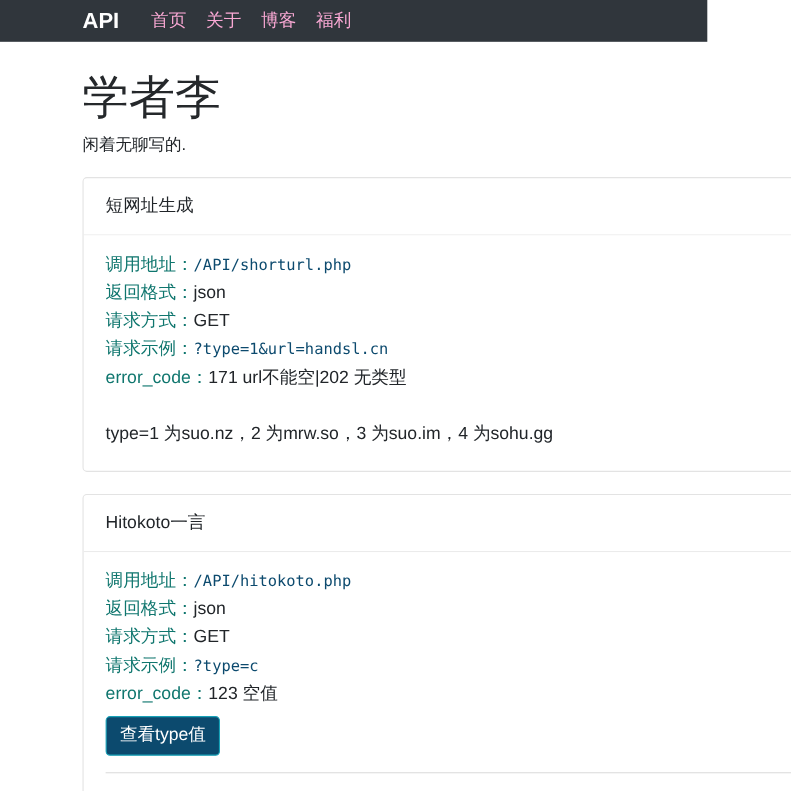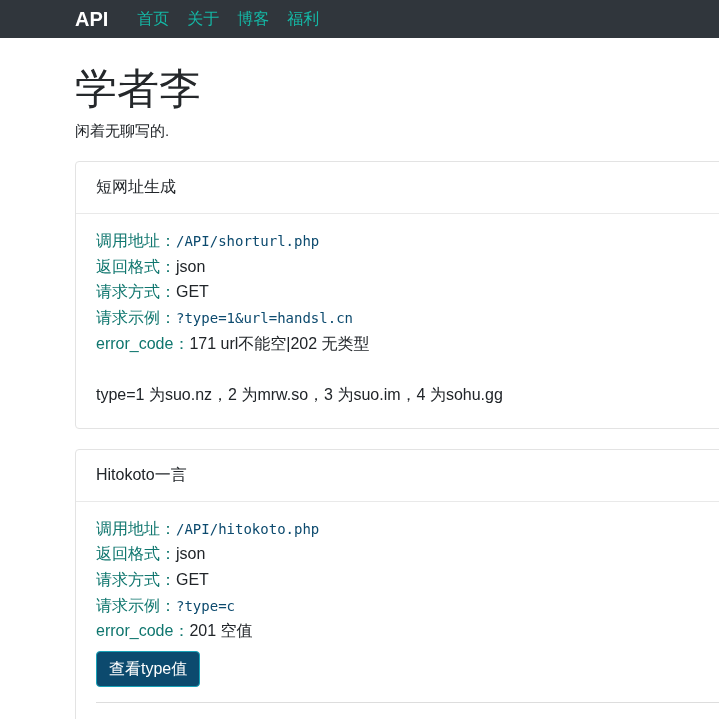--- a/index.html
+++ b/index.html
@@ -2,29 +2,29 @@
 <html><head>
 <meta charset="utf-8">
 <style>
   * { margin:0; padding:0; box-sizing:border-box; }
   html,body { width:719px; height:719px; overflow:hidden; background:#fff; }
   body { font-family:"Liberation Sans","DejaVu Sans",sans-serif; color:#212529; font-size:16px; }
 
   
   .navbar {
     height:38px; background:#30363c; display:flex; align-items:center;
-    padding-left:75px; width:719px;
+    padding-left:75px; width:643px;
   }
   .navbar-brand {
     color:#ffffff; font-size:20px; font-weight:600; text-decoration:none;
     margin-right:20px; line-height:38px;
   }
   .navbar-nav { display:flex; align-items:center; }
   .navbar-nav .nav-link {
-    color:#14b8a6; text-decoration:none; font-size:16px; padding:0 9px;
+    color:#f9a8d4; text-decoration:none; font-size:16px; padding:0 9px;
   }
 
   
   .main { margin-left:75px; width:1150px; }
   .page-title { font-size:42px; font-weight:500; color:#25282b; margin-top:28px; line-height:1.1; }
   .page-subtitle { font-size:15px; color:#212529; margin-top:10px; }
 
   
   .card {
     border:1px solid #e3e3e3; border-radius:4px; margin-top:20px; background:#fff;
@@ -83,20 +83,20 @@
   </div>
 
   <div class="card card-tall">
     <div class="card-header">Hitokoto一言</div>
     <div class="card-body">
       <div>
           <div class="api-row"><span class="lbl">调用地址：</span><code class="code-val">/API/hitokoto.php</code></div>
           <div class="api-row"><span class="lbl">返回格式：</span><span>json</span></div>
           <div class="api-row"><span class="lbl">请求方式：</span><span>GET</span></div>
           <div class="api-row"><span class="lbl">请求示例：</span><code class="code-val">?type=c</code></div>
-          <div class="api-row"><span class="lbl">error_code：</span><span>201 空值</span></div>
+          <div class="api-row"><span class="lbl">error_code：</span><span>123 空值</span></div>
         </div>
       <button class="btn-info">查看type值</button>
       <hr class="body-divider">
     </div>
   </div>
 
 </div>
 
 </body></html>

